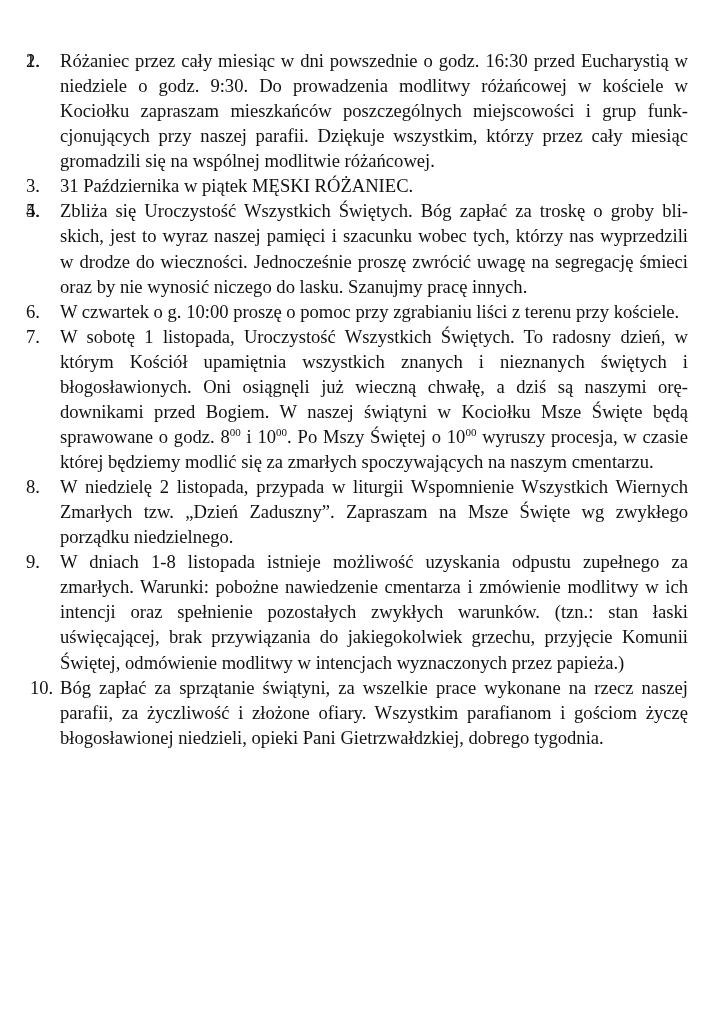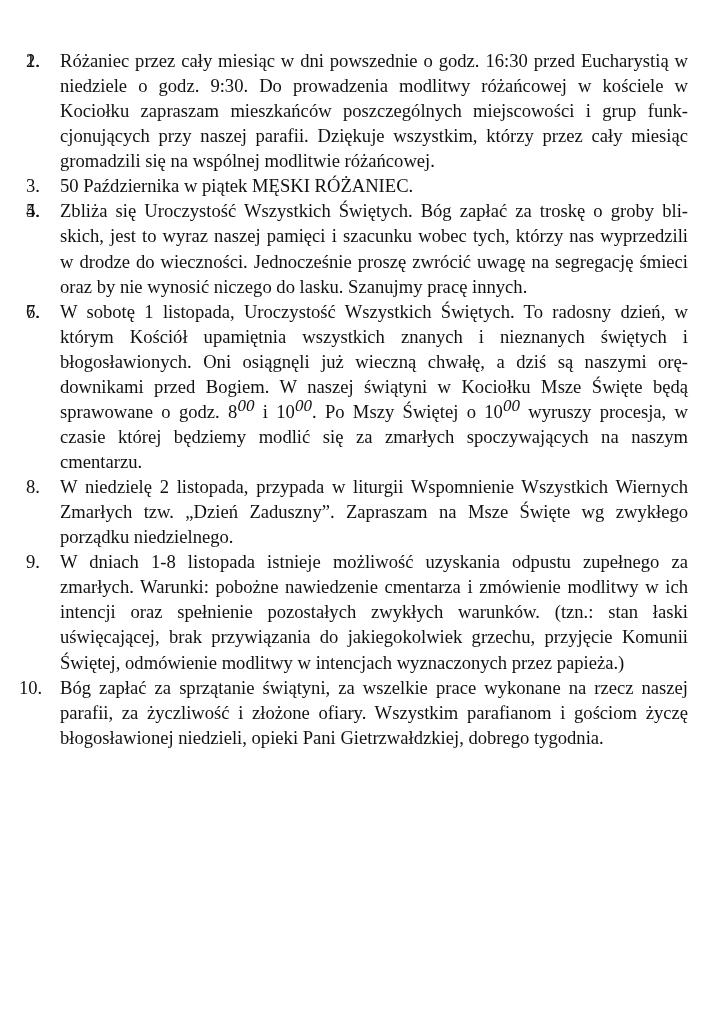--- a/index.html
+++ b/index.html
@@ -34,60 +34,60 @@
       line-height: 25.07px;
       text-align: justify;
       letter-spacing: 0;
     }
     .item .num {
       position: absolute;
       left: 26px;
       top: 0;
     }
     .item.wide-num .num {
-      left: 19px;
+      left: 30px;
     }
     sup {
-      font-size: 17px;
+      font-size: 11px;
       line-height: 0;
       vertical-align: 7px;
-      font-style: italic;
     }
   </style>
 </head>
 <body>
 
 <div class="page">
   <ol class="announcements">
 
     <li class="item">
       <span class="num">1.</span>
     </li>
 
     <li class="item">
       <span class="num">2.</span>
       <span>Różaniec przez cały miesiąc w dni powszednie o godz. 16:30 przed Eucharystią w niedziele o godz. 9:30. Do prowadzenia modlitwy różańcowej w kościele w Kociołku zapraszam mieszkańców poszczególnych miejscowości i grup funk­cjonujących przy naszej parafii.  Dziękuje wszystkim, którzy przez cały miesiąc gromadzili się na wspólnej modlitwie różańcowej.</span>
     </li>
 
     <li class="item">
       <span class="num">3.</span>
-      <span>50 Października w piątek MĘSKI RÓŻANIEC.</span>
+      <span>31 Października w piątek MĘSKI RÓŻANIEC.</span>
     </li>
 
     <li class="item">
       <span class="num">4.</span>
     </li>
 
     <li class="item">
       <span class="num">5.</span>
       <span>Zbliża się Uroczystość Wszystkich Świętych. Bóg zapłać za troskę o groby bli­skich, jest to wyraz naszej pamięci i szacunku wobec tych, którzy nas wyprze­dzili w drodze do wieczności. Jednocześnie proszę zwrócić uwagę na segregację śmieci oraz by nie wynosić niczego do lasku. Szanujmy pracę innych.</span>
     </li>
 
     <li class="item">
       <span class="num">6.</span>
+      <span>W czwartek o g. 10:00 proszę o pomoc przy zgrabianiu liści z terenu przy ko­ściele.</span>
     </li>
 
     <li class="item">
       <span class="num">7.</span>
       <span><span>W sobotę 1 listopada, Uroczystość Wszystkich Świętych. To radosny dzień, w którym Kościół upamiętnia wszystkich znanych i nieznanych świętych i błogosławionych. Oni osiągnęli już wieczną chwałę, a dziś są naszymi orę­downikami przed Bogiem. W naszej świątyni  w Kociołku Msze Święte będą sprawowane o godz. 8</span><sup>00</sup><span> i 10</span><sup>00</sup><span>. Po Mszy Świętej o 10</span><sup>00</sup><span> wyruszy procesja, w czasie której będziemy modlić się za zmarłych spoczywających na naszym cmentarzu.</span></span>
     </li>
 
     <li class="item">
       <span class="num">8.</span>
       <span>W niedzielę 2 listopada, przypada w liturgii Wspomnienie Wszystkich Wier­nych Zmarłych tzw. „Dzień Zaduszny”. Zapraszam na Msze Święte wg zwykłe­go porządku niedzielnego.</span>

